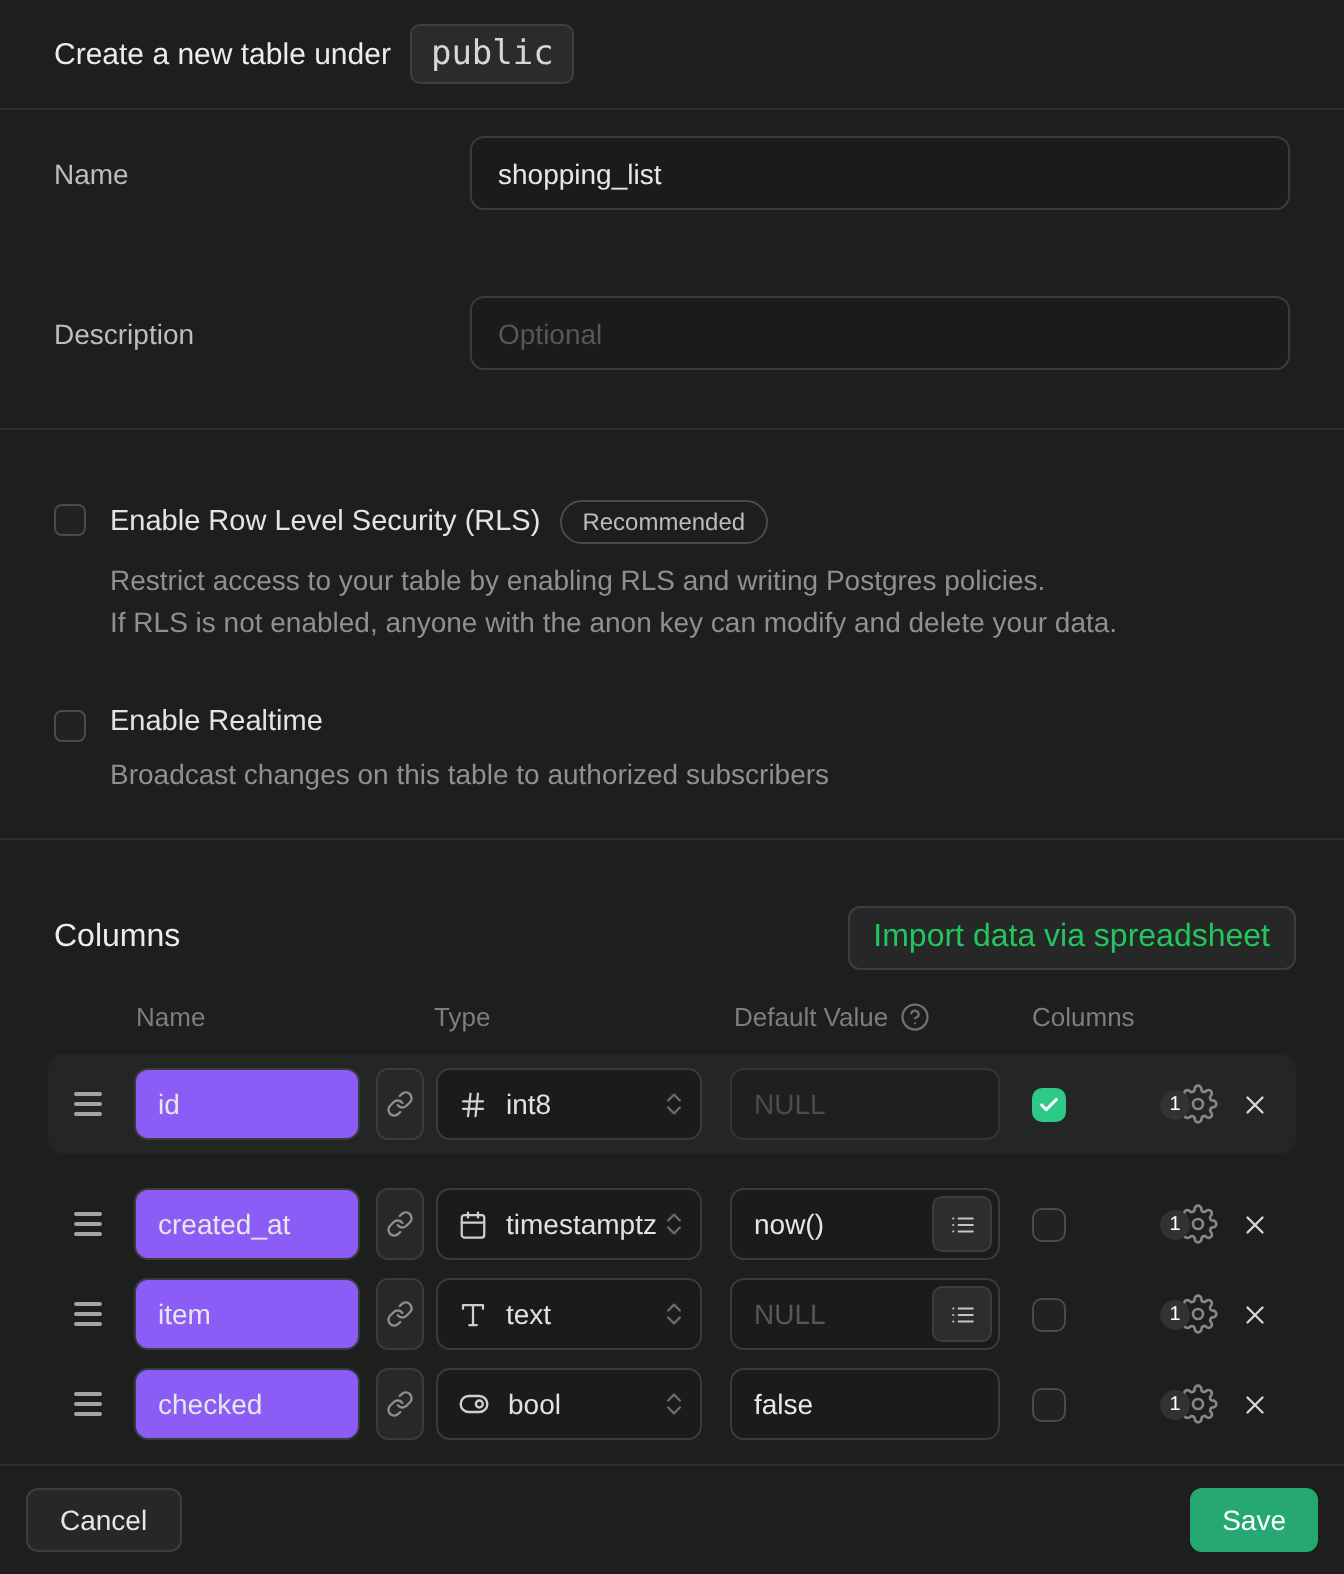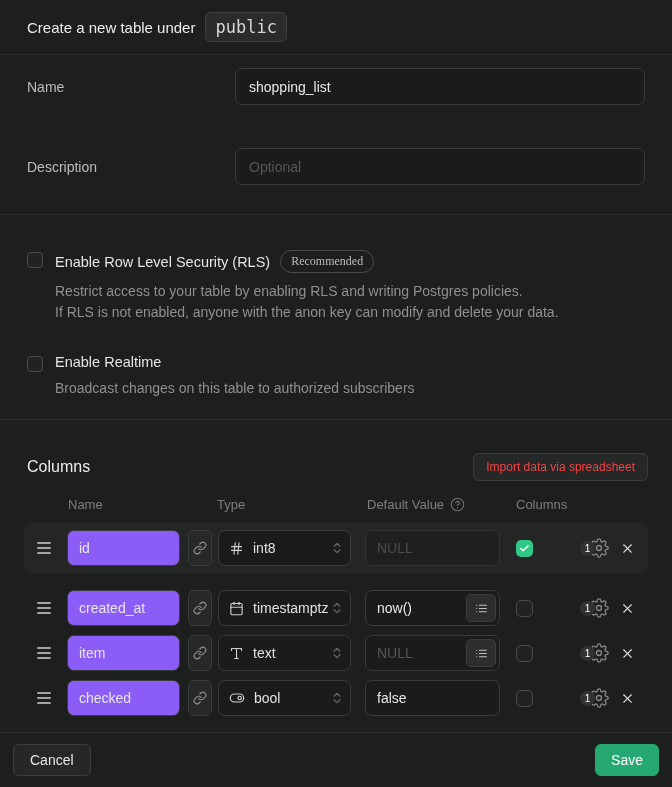--- a/index.html
+++ b/index.html
@@ -21,29 +21,29 @@
   .txt-input::placeholder { color:#565757; }
 
   
   .sec-options { flex:0 0 205px; padding:35px 27px 0; border-bottom:1px solid #2d2e2e; }
   .option { display:flex; align-items:flex-start; }
   .option + .option { margin-top:31px; }
   .cbx { width:16px; height:16px; flex:0 0 16px; margin-top:2px; background:#212222; border:1px solid #4a4b4b; border-radius:4px; cursor:pointer; }
   .option-body { margin-left:12px; }
   .option-title-row { display:flex; align-items:center; }
   .option-title { font-size:14.5px; color:#e4e4e4; }
-  .pill { margin-left:10px; font-size:12px; color:#bcbcbc; border:1px solid #4a4b4b; border-radius:999px; padding:3px 10px;font-family:Liberation Serif, serif; }
+  .pill { margin-left:10px; font-size:12px; color:#bcbcbc; border:1px solid #4a4b4b; border-radius:999px; padding:3px 10px; }
   .option-desc { margin-top:8px; font-size:14px; line-height:21px; color:#8f9090; }
 
   
   .sec-columns { flex:1 1 auto; padding-top:33px; border-bottom:1px solid #2d2e2e; }
   .columns-head { display:flex; align-items:center; padding:0 24px 0 27px; }
   .columns-title { font-size:16px; font-weight:400; color:#ececec; }
   .spacer { flex:1; }
-  .btn { font-family:"Liberation Sans", sans-serif; font-size:12px; color:#ef4444; background:#262727; border:1px solid #3c3d3d; border-radius:6px; padding:6px 12px; cursor:pointer; }
+  .btn { font-family:"Liberation Sans", sans-serif; font-size:16px; color:#22c55e; background:#262727; border:1px solid #3c3d3d; border-radius:6px; padding:6px 12px; cursor:pointer; }
 
   .col-headers { display:flex; align-items:center; margin:16px 24px 11px; padding-left:44px; font-size:13px; color:#7d7e7e; }
   .ch-name { width:149px; }
   .ch-type { width:150px; }
   .ch-default { width:149px; display:flex; align-items:center; gap:6px; }
   .help-ic { display:inline-flex; color:#6f7070; }
 
   .col-row { display:flex; align-items:center; margin:0 24px; padding:0 13px; }
   .col-row.card { background:#242525; border-radius:8px; padding:7px 13px; margin-bottom:17px; }
   .col-row.plain { margin-bottom:9px; }

